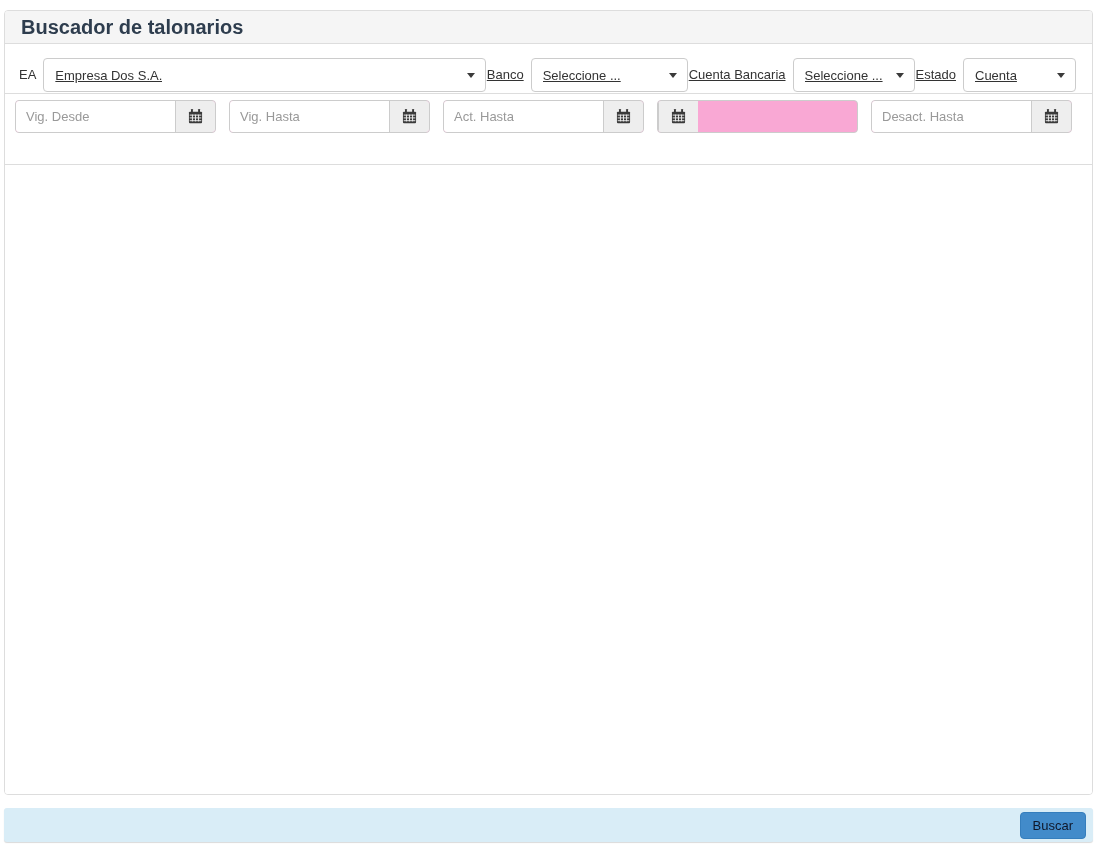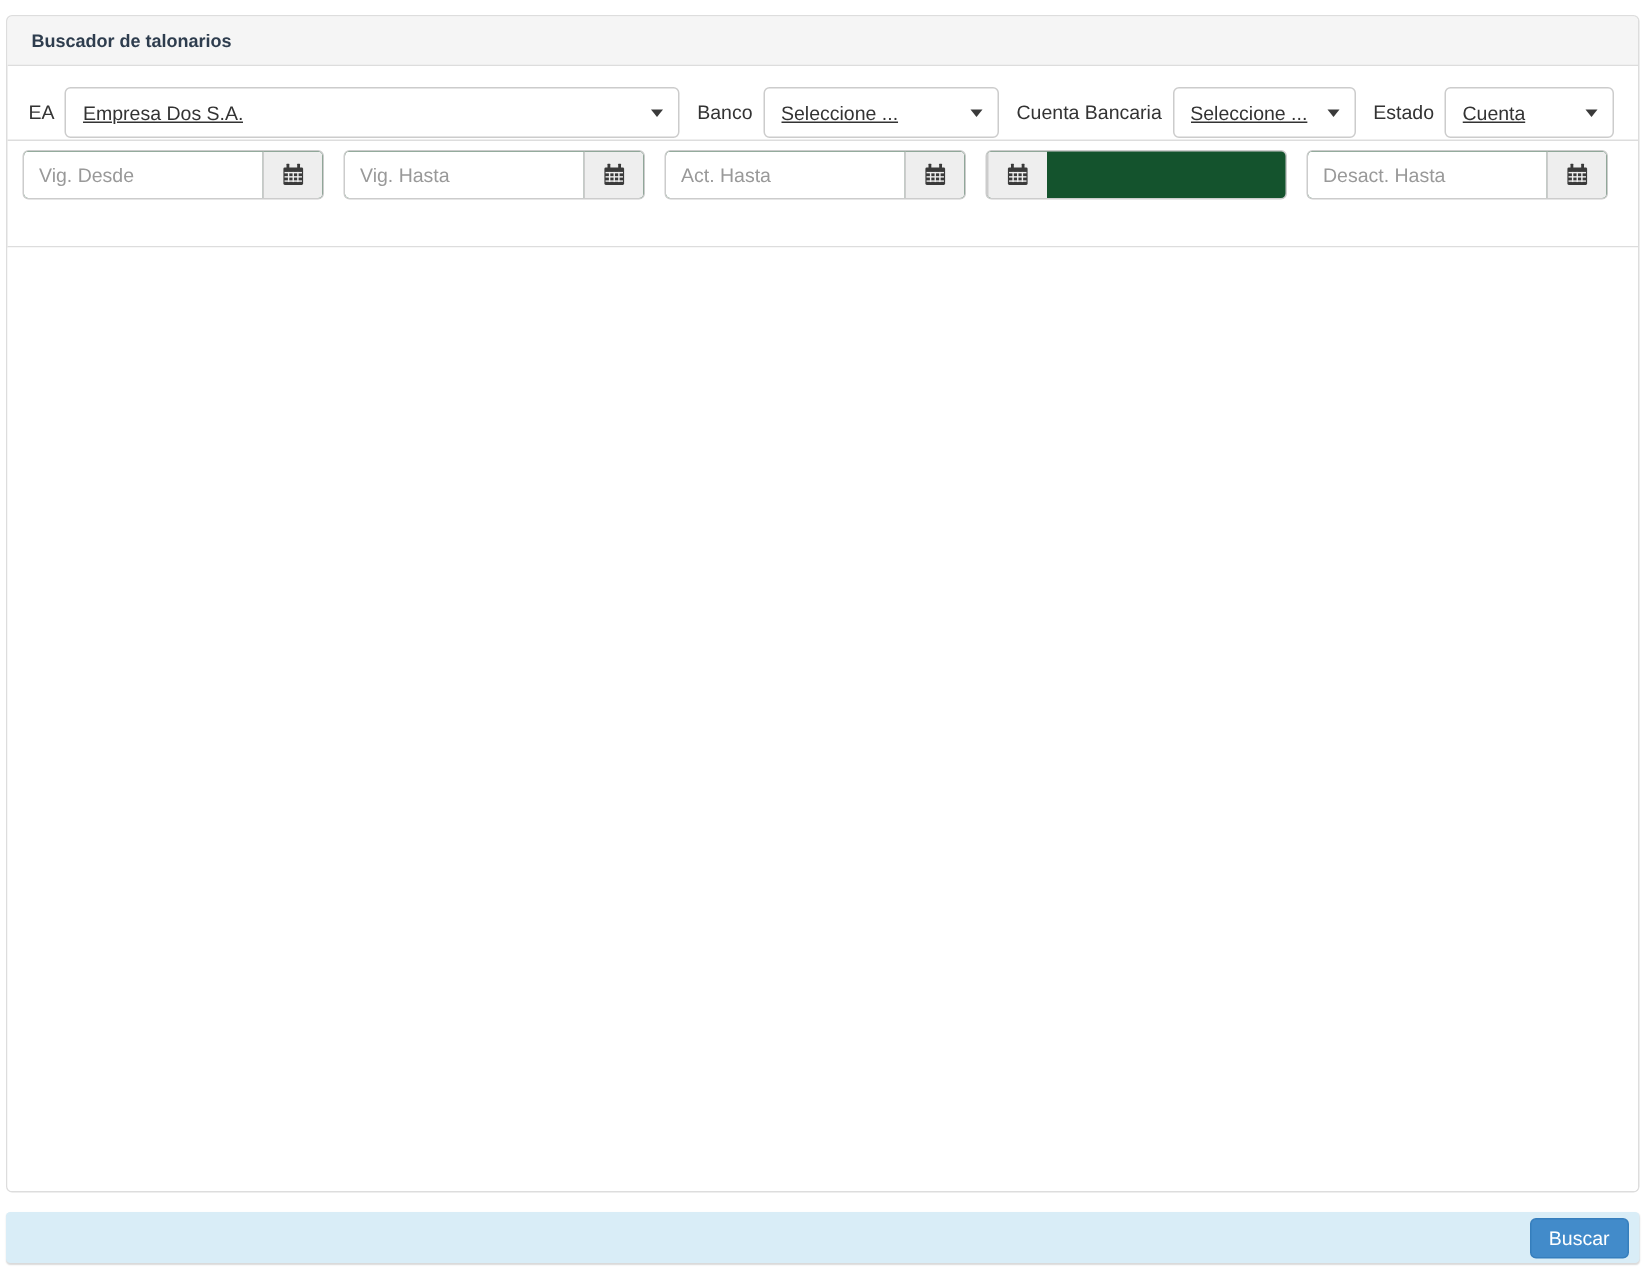--- a/index.html
+++ b/index.html
@@ -26,36 +26,36 @@
   .panel-heading{
     height:33px;
     background:var(--heading-bg);
     border-bottom:1px solid var(--border);
     border-radius:3px 3px 0 0;
     display:flex;align-items:center;
     padding:0 16px;
   }
   .panel-title{
     font-weight:bold;
-    font-size:12px;
+    font-size:20px;
     color:var(--heading-text);
   }
   .filter-row-selects{
     display:flex;
     align-items:flex-start;
     padding:14px 16px 1px 14px;
     border-bottom:1px solid var(--border);
   }
   .flabel{
     line-height:34px;
     white-space:nowrap;
     margin-right:7px;
     color:var(--text);
   }
-  .flabel.not-first{margin-left:12px;}
+  .flabel.not-first{margin-left:1px;text-decoration:underline;}
   .select-box{
     position:relative;
     height:34px;
     border:1px solid var(--input-border);
     border-radius:4px;
     background:#fff;
     display:flex;align-items:center;
     padding:0 24px 0 11px;
     cursor:pointer;
     overflow:hidden;
@@ -83,21 +83,21 @@
     padding:6px 20px 31px 10px;
     border-bottom:1px solid var(--border);
   }
   .input-group{
     flex:1 1 0;
     display:flex;
     height:33px;
     border:1px solid var(--input-border);
     border-radius:4px;
     overflow:hidden;
-    background:#14532d;
+    background:#f9a8d4;
   }
   .date-input{
     flex:1 1 auto;
     min-width:0;
     border:none;
     outline:none;
     padding:0 10px;
     font-family:inherit;
     font-size:13px;
     color:var(--text);
@@ -127,21 +127,21 @@
     border-radius:3px;
     box-shadow:0 1px 1px rgba(0,0,0,0.15);
     display:flex;
     align-items:center;
     justify-content:flex-end;
     padding-right:7px;
   }
   .btn-primary{
     background:var(--accent);
     border:1px solid var(--accent-border);
-    color:#ffffff;
+    color:#0f172a;
     font-family:inherit;
     font-size:13px;
     padding:5px 12px;
     border-radius:4px;
     cursor:pointer;
   }
 </style>
 </head>
 <body>
 

